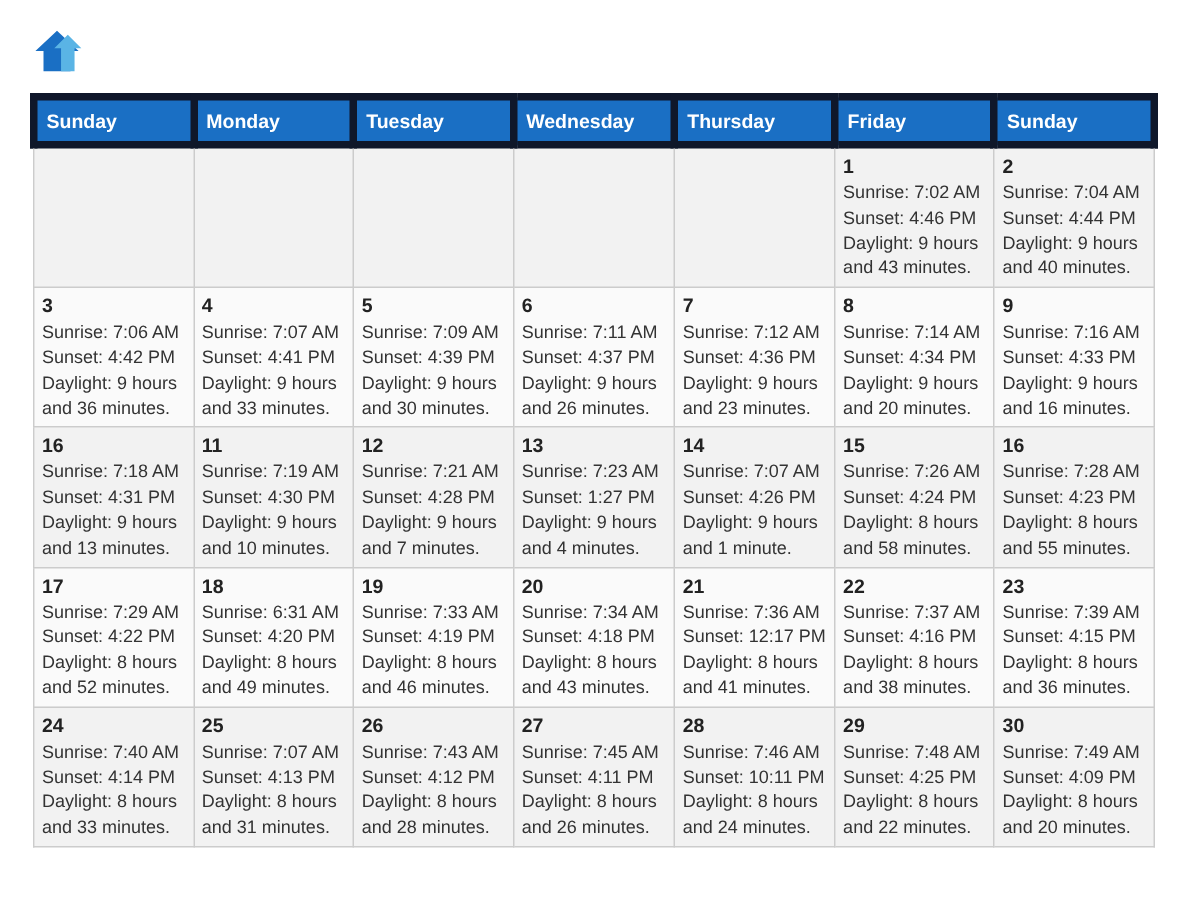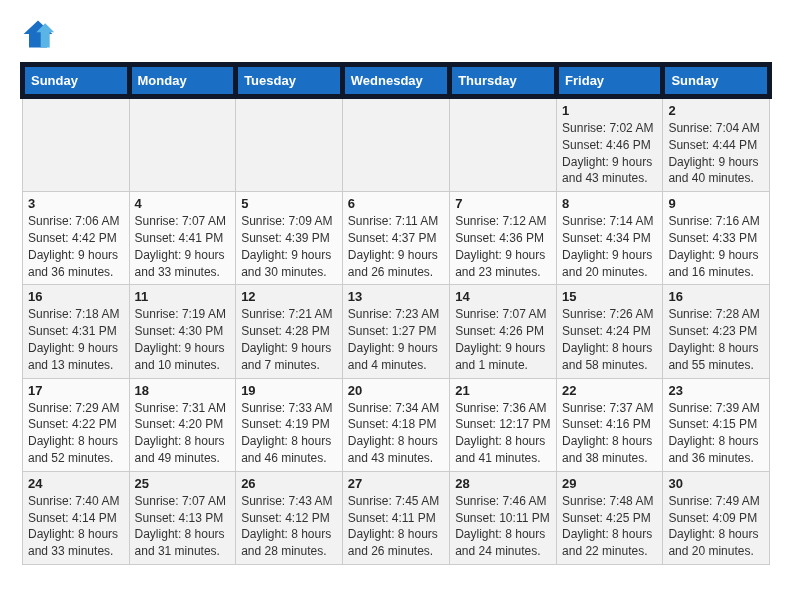--- a/index.html
+++ b/index.html
@@ -184,21 +184,21 @@
         <tr class="week">
           <td>
             <span class="day-num">17</span>
             <div class="day-info">Sunrise: 7:29 AM
 Sunset: 4:22 PM
 Daylight: 8 hours
 and 52 minutes.</div>
           </td>
           <td>
             <span class="day-num">18</span>
-            <div class="day-info">Sunrise: 7:31 AM
+            <div class="day-info">Sunrise: 6:31 AM
 Sunset: 4:20 PM
 Daylight: 8 hours
 and 49 minutes.</div>
           </td>
           <td>
             <span class="day-num">19</span>
             <div class="day-info">Sunrise: 7:33 AM
 Sunset: 4:19 PM
 Daylight: 8 hours
 and 46 minutes.</div>

